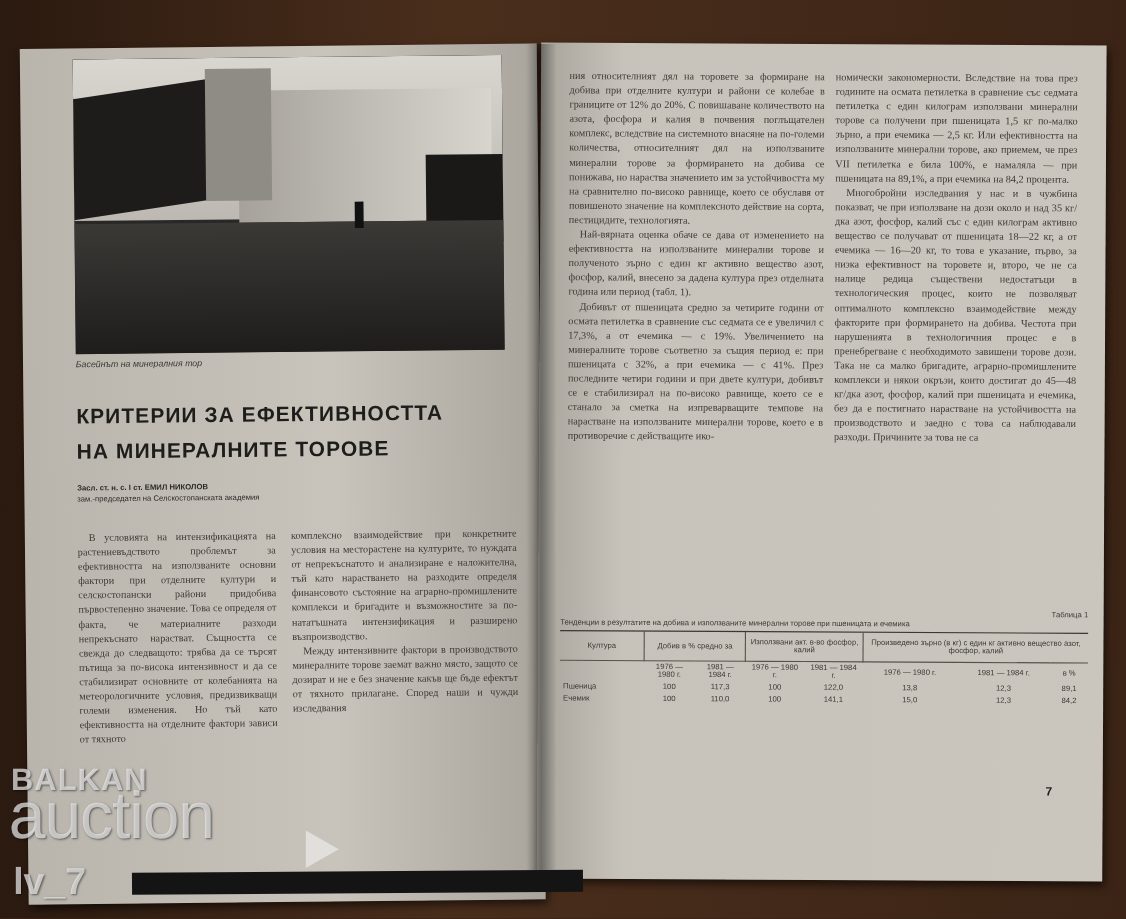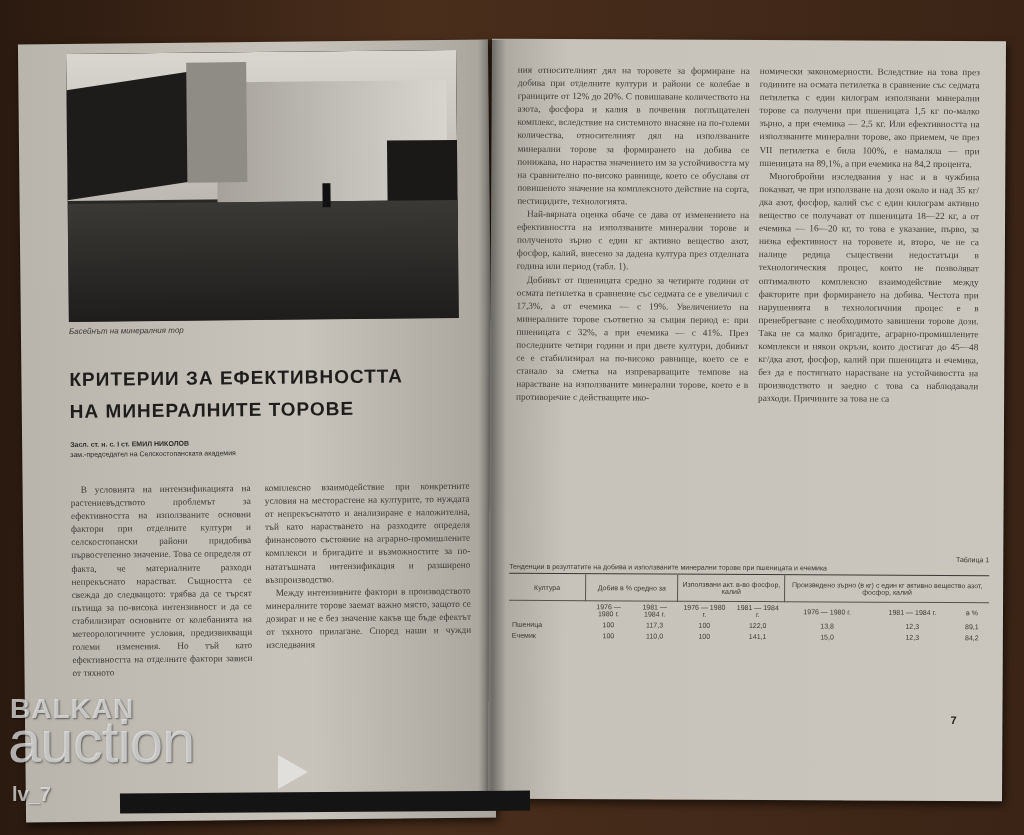--- a/index.html
+++ b/index.html
@@ -32,21 +32,21 @@
   table{width:100%;border-collapse:collapse;font-size:7px;}
   th,td{text-align:center;padding:2px 3px;font-weight:normal;}
   th{border-right:1px solid #55524d;}
   thead tr.h1 th{border-bottom:1px solid #55524d;height:22px;}
   td.crop{text-align:left;}
   .pagenum{position:absolute;left:462px;top:673px;font-size:11px;font-weight:bold;color:#1e1d1b;}
   .watermark{position:absolute;left:8px;top:693px;color:rgba(235,235,235,.72);text-shadow:1px 1px 2px rgba(0,0,0,.5);font-weight:bold;}
   .wm-balkan{position:absolute;left:2px;top:0;font-size:28px;letter-spacing:1px;}
   .wm-auction{position:absolute;left:0;top:14px;font-size:60px;font-weight:normal;letter-spacing:-1px;}
   .wm-arrow{position:absolute;left:270px;top:62px;width:0;height:0;border-top:17px solid transparent;border-bottom:17px solid transparent;border-left:30px solid rgba(235,235,235,.7);}
-  .wm-user{position:absolute;left:4px;top:90px;font-size:20px;}
+  .wm-user{position:absolute;left:4px;top:90px;font-size:34px;}
   .bottom-cover{position:absolute;left:120px;top:792px;width:410px;height:20px;background:#141414;transform:rotate(-0.4deg);}
 </style>
 </head>
 <body>
 
 <div class="bg"></div>
 
 <div class="page-left">
   <div class="photo">
     <div class="sky"></div>

